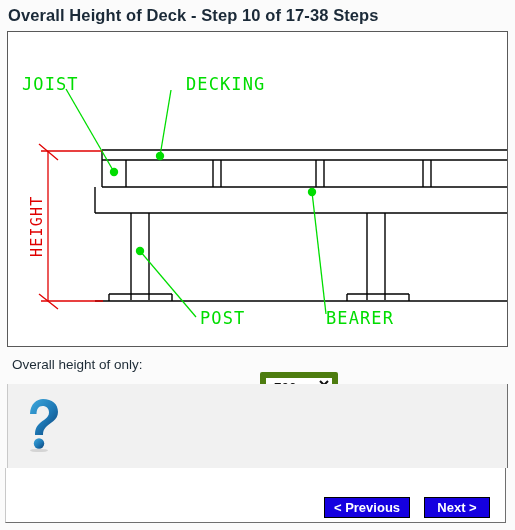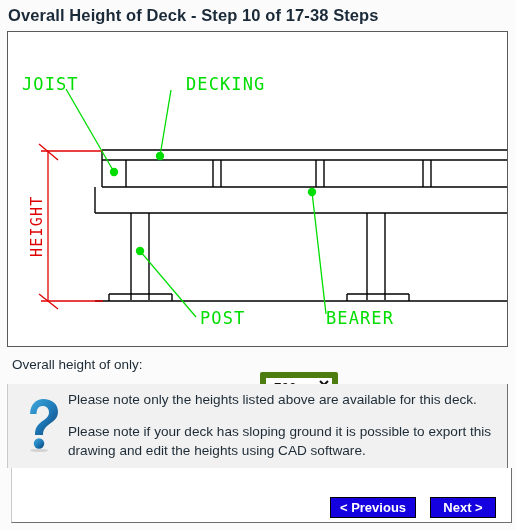--- a/index.html
+++ b/index.html
@@ -126,21 +126,21 @@
   .note-line {
     font-size: 13.6px;
     color: #1d2b36;
     line-height: 19px;
   }
   .note-line.first { margin-bottom: 13px; }
 
   
   .button-bar {
     position: absolute;
-    left: 11px;
+    left: 5px;
     top: 468px;
     width: 501px;
     height: 55px;
     background: #ffffff;
     border-left: 1px solid #c9c9c9;
     border-right: 1px solid #6f6f6f;
     border-bottom: 1px solid #6f6f6f;
     box-sizing: border-box;
   }
   .nav-button {
@@ -253,24 +253,20 @@
             <stop offset="0" stop-color="#3fa9dd"></stop>
             <stop offset="0.55" stop-color="#1d78b5"></stop>
             <stop offset="1" stop-color="#0d3f73"></stop>
           </linearGradient>
         </defs>
         <path d="M10 17 C10 7 17 2 23 2 C32 2 38 7 38 15 C38 23 30 26 26 30 C23.5 32.5 23 35 23 38 L15 38 C15 33 16 30 19.5 26.5 C23 23 29 21 29 15.5 C29 11.5 26.5 9 22.5 9 C18.5 9 16.5 12 16.5 17 Z" fill="url(#qg)"></path>
         <ellipse cx="19" cy="46.5" rx="5.2" ry="5.2" fill="url(#qg)"></ellipse>
         <ellipse cx="19" cy="53.5" rx="9" ry="1.6" fill="#c9c9c9" opacity="0.75"></ellipse>
       </svg>
     </div>
-    <div class="note-lines">
-      <div class="note-line first">Please note only the heights listed above are available for this deck.</div>
-      <div class="note-line">Please note if your deck has sloping ground it is possible to export this drawing and edit the heights using CAD software.</div>
-    </div>
   </div>
 
   <div class="button-bar">
     <button class="nav-button previous">&lt; Previous</button>
     <button class="nav-button next">Next &gt;</button>
   </div>
 
 </div>
 
 </body></html>

